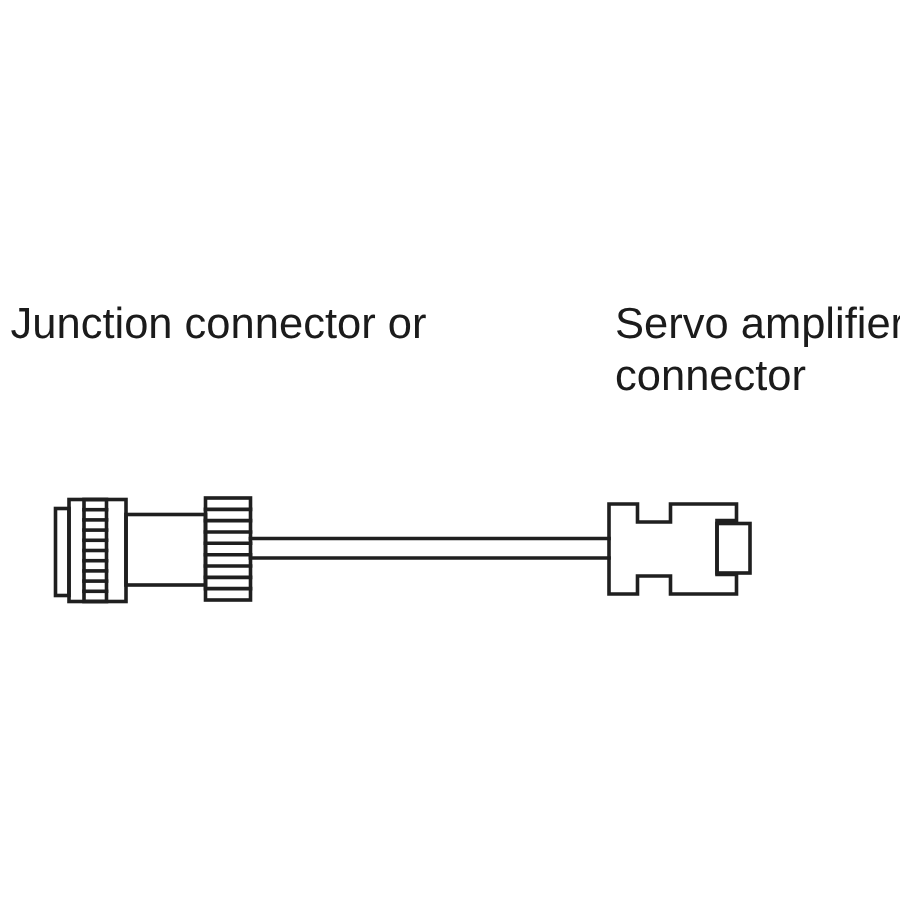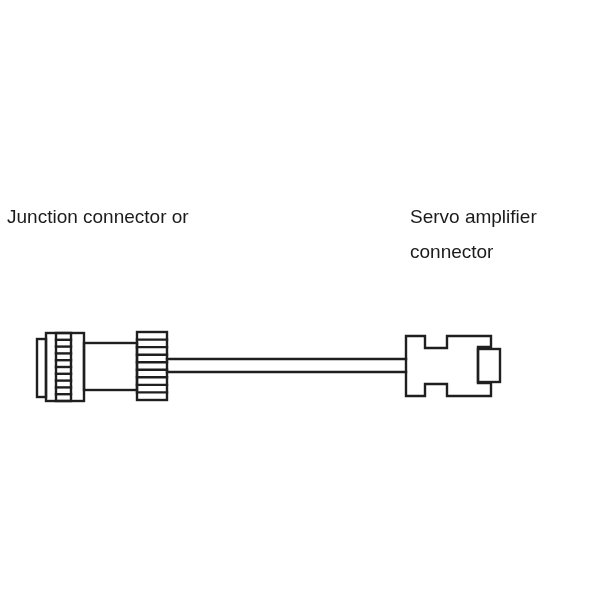--- a/index.html
+++ b/index.html
@@ -11,21 +11,21 @@
   .canvas {
     position: relative;
     width: 600px;
     height: 600px;
     background: #ffffff;
     overflow: hidden;
   }
   .figure-label {
     position: absolute;
     top: 199px;
-    font-size: 19px;
+    font-size: 29px;
     line-height: 35px;
     color: #1b1b1b;
     letter-spacing: 0px;
     white-space: nowrap;
   }
   .figure-label span { display: block; }
   #left-label  { left: 7px; }
   #right-label { left: 410px; }
   .drawing {
     position: absolute;

